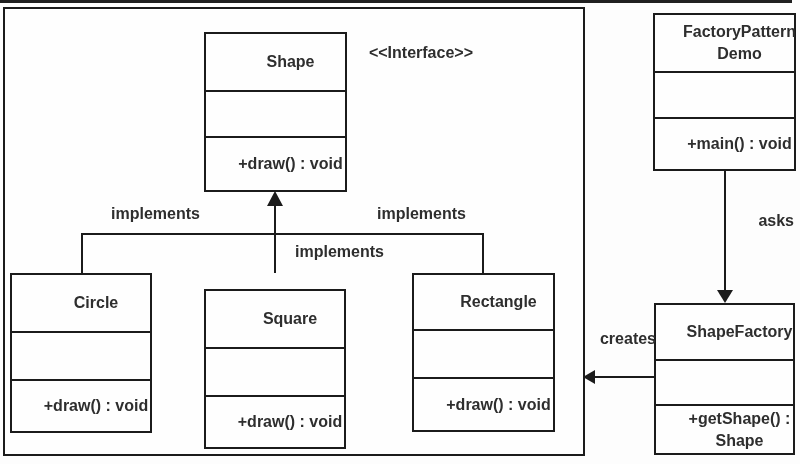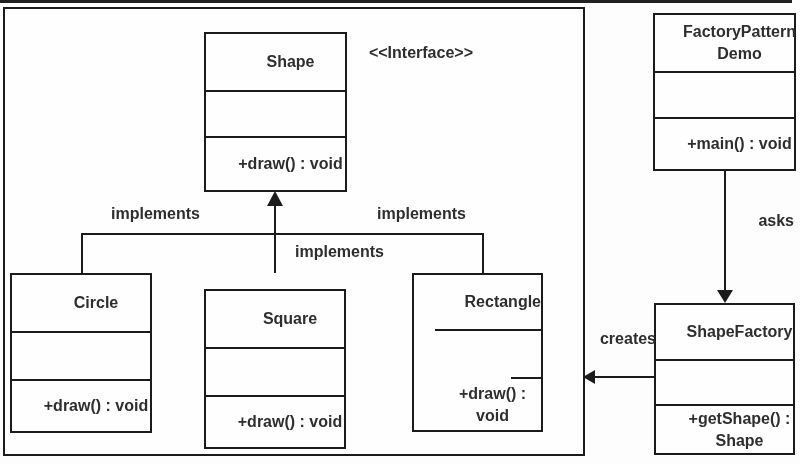--- a/index.html
+++ b/index.html
@@ -110,21 +110,21 @@
     <div class="c-attrs" style="height:48px"></div>
     <div class="c-methods">+draw() : void</div>
   </div>
 
   <div class="uml-class" style="left:204px; top:289px; width:142px; height:160px;">
     <div class="c-title" style="height:58px">Square</div>
     <div class="c-attrs" style="height:48px"></div>
     <div class="c-methods">+draw() : void</div>
   </div>
 
-  <div class="uml-class" style="left:412px; top:273px; width:131px; height:159px;align-items:flex-end;">
+  <div class="uml-class" style="left:412px; top:273px; width:143px; height:159px;">
     <div class="c-title" style="height:56px">Rectangle</div>
     <div class="c-attrs" style="height:48px"></div>
     <div class="c-methods">+draw() : void</div>
   </div>
 
   <div class="uml-class" style="left:653px; top:13px; width:143px; height:158px;">
     <div class="c-title" style="height:58px">FactoryPattern
 Demo</div>
     <div class="c-attrs" style="height:46px"></div>
     <div class="c-methods">+main() : void</div>

